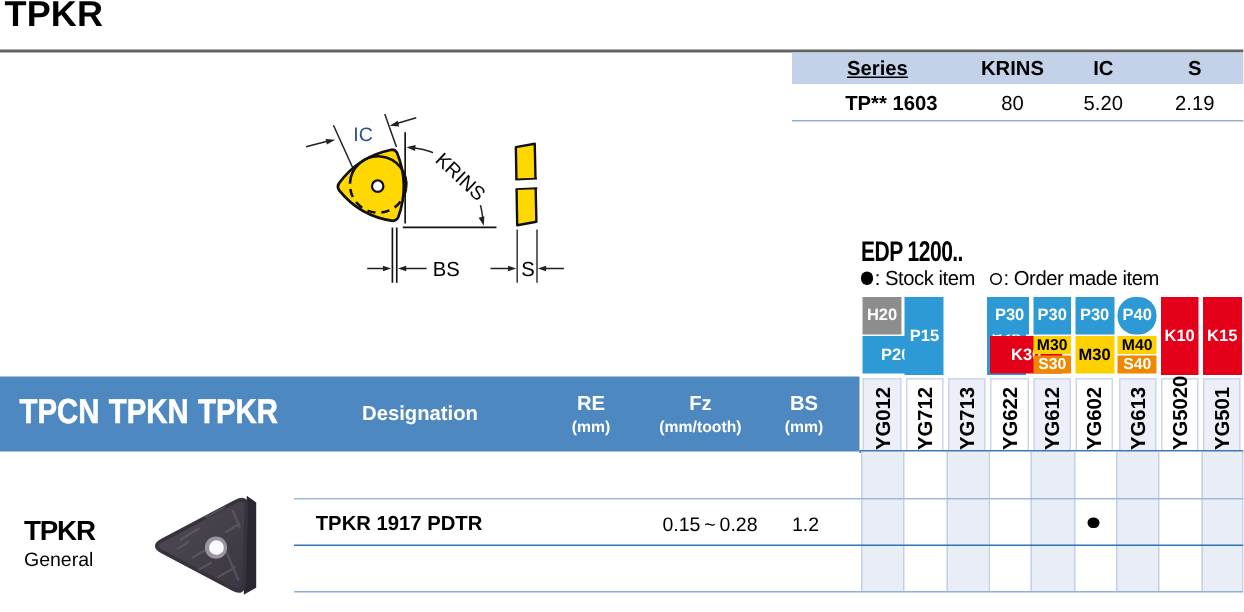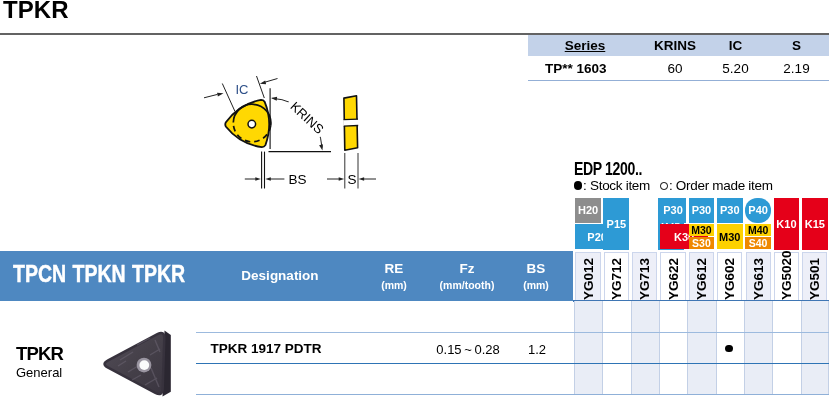--- a/index.html
+++ b/index.html
@@ -13,22 +13,22 @@
 
   <div class="abs" style="left:3px;top:-4px;font-size:24px;font-weight:bold;color:#000;letter-spacing:0.1px;">TPKR</div>
   <div class="abs" style="left:0;top:32.8px;width:829px;height:2px;background:#636363;"></div>
 
   <div class="abs" style="left:527.6px;top:35px;width:301.4px;height:21px;background:#c3d2e9;"></div>
   <div class="abs" style="left:527.6px;top:80px;width:301.4px;height:1.2px;background:#93afd6;"></div>
   <div class="abs" style="left:545px;top:38px;width:80px;text-align:center;font-size:13.5px;font-weight:bold;text-decoration:underline;">Series</div>
   <div class="abs" style="left:640px;top:38px;width:70px;text-align:center;font-size:13.5px;font-weight:bold;">KRINS</div>
   <div class="abs" style="left:707px;top:38px;width:57px;text-align:center;font-size:13.5px;font-weight:bold;">IC</div>
   <div class="abs" style="left:764px;top:38px;width:65px;text-align:center;font-size:13.5px;font-weight:bold;">S</div>
-  <div class="abs" style="left:545px;top:61px;width:80px;text-align:left;font-size:13.5px;font-weight:bold;">TP** 1603</div>
-  <div class="abs" style="left:640px;top:61px;width:70px;text-align:center;font-size:13.5px;">60</div>
+  <div class="abs" style="left:545px;top:61px;width:80px;text-align:right;font-size:13.5px;font-weight:bold;">TP** 1603</div>
+  <div class="abs" style="left:640px;top:61px;width:70px;text-align:center;font-size:13.5px;">80</div>
   <div class="abs" style="left:707px;top:61px;width:57px;text-align:center;font-size:13.5px;">5.20</div>
   <div class="abs" style="left:764px;top:61px;width:65px;text-align:center;font-size:13.5px;">2.19</div>
 
   <div class="abs" style="left:574px;top:157.5px;font-size:19px;font-weight:bold;letter-spacing:-0.5px;transform:scaleX(0.74);transform-origin:0 0;white-space:nowrap;">EDP 1200..</div>
   <div class="abs" style="left:573.5px;top:177.8px;font-size:13.5px;letter-spacing:-0.3px;"><span style="display:inline-block;width:8.6px;height:8.6px;border-radius:50%;background:#000;margin-right:1px;"></span>: Stock item&nbsp;&nbsp; <span style="display:inline-block;width:7.6px;height:7.6px;border-radius:50%;border:1.4px solid #000;box-sizing:border-box;margin-right:1px;"></span>: Order made item</div>
 
   <svg class="abs" style="left:190px;top:70px;" width="205" height="125" viewBox="190 70 205 125" preserveAspectRatio="none">
   <g transform="translate(0,0)">
 
   <line x1="222.3" y1="83.5" x2="235" y2="111.5" stroke="#222" stroke-width="1"></line>
@@ -130,21 +130,21 @@
   <div class="abs" style="left:687.3px;top:301.4px;width:28.34px;height:92.4px;background:#e9edf6;border-left:1px solid #c3d0e6;box-sizing:border-box;"></div>
   <div class="abs" style="left:715.6px;top:301.4px;width:28.34px;height:92.4px;background:#ffffff;border-left:1px solid #c3d0e6;box-sizing:border-box;"></div>
   <div class="abs" style="left:744.0px;top:301.4px;width:28.34px;height:92.4px;background:#e9edf6;border-left:1px solid #c3d0e6;box-sizing:border-box;"></div>
   <div class="abs" style="left:772.3px;top:301.4px;width:28.34px;height:92.4px;background:#ffffff;border-left:1px solid #c3d0e6;box-sizing:border-box;"></div>
   <div class="abs" style="left:800.7px;top:301.4px;width:28.34px;height:92.4px;background:#e9edf6;border-left:1px solid #c3d0e6;box-sizing:border-box;"></div>
   <div class="abs" style="left:828.0px;top:301.4px;width:1px;height:92.4px;background:#c3d0e6;"></div>
   <div class="abs" style="left:195.5px;top:331.5px;width:633.5px;height:1px;background:#9cbade;"></div>
   <div class="abs" style="left:195.5px;top:363.0px;width:633.5px;height:1.4px;background:#2e74b5;"></div>
   <div class="abs" style="left:195.5px;top:393.8px;width:633.5px;height:1.2px;background:#8fb0d8;"></div>
   <div class="abs" style="left:210.5px;top:340.5px;font-size:13.5px;font-weight:bold;">TPKR 1917 PDTR</div>
-  <div class="abs" style="left:431px;top:341.5px;width:74px;text-align:center;font-size:13px;white-space:nowrap;">0.15 ~ 0.28</div>
+  <div class="abs" style="left:431px;top:341.5px;width:74px;text-align:right;font-size:13px;white-space:nowrap;">0.15 ~ 0.28</div>
   <div class="abs" style="left:507px;top:341.5px;width:60px;text-align:center;font-size:13px;">1.2</div>
   <div class="abs" style="left:725.4px;top:344.6px;width:7.8px;height:7.8px;border-radius:50%;background:#000;"></div>
 
   <div class="abs" style="left:16px;top:343px;font-size:18.5px;font-weight:bold;letter-spacing:-0.8px;">TPKR</div>
   <div class="abs" style="left:16px;top:365px;font-size:13px;">General</div>
 
   <svg class="abs" style="left:96px;top:316px;" width="80" height="92" viewBox="96 316 80 92">
   <defs>
     <linearGradient id="pg" x1="0" y1="0" x2="1" y2="1">
       <stop offset="0" stop-color="#524d58"></stop>

